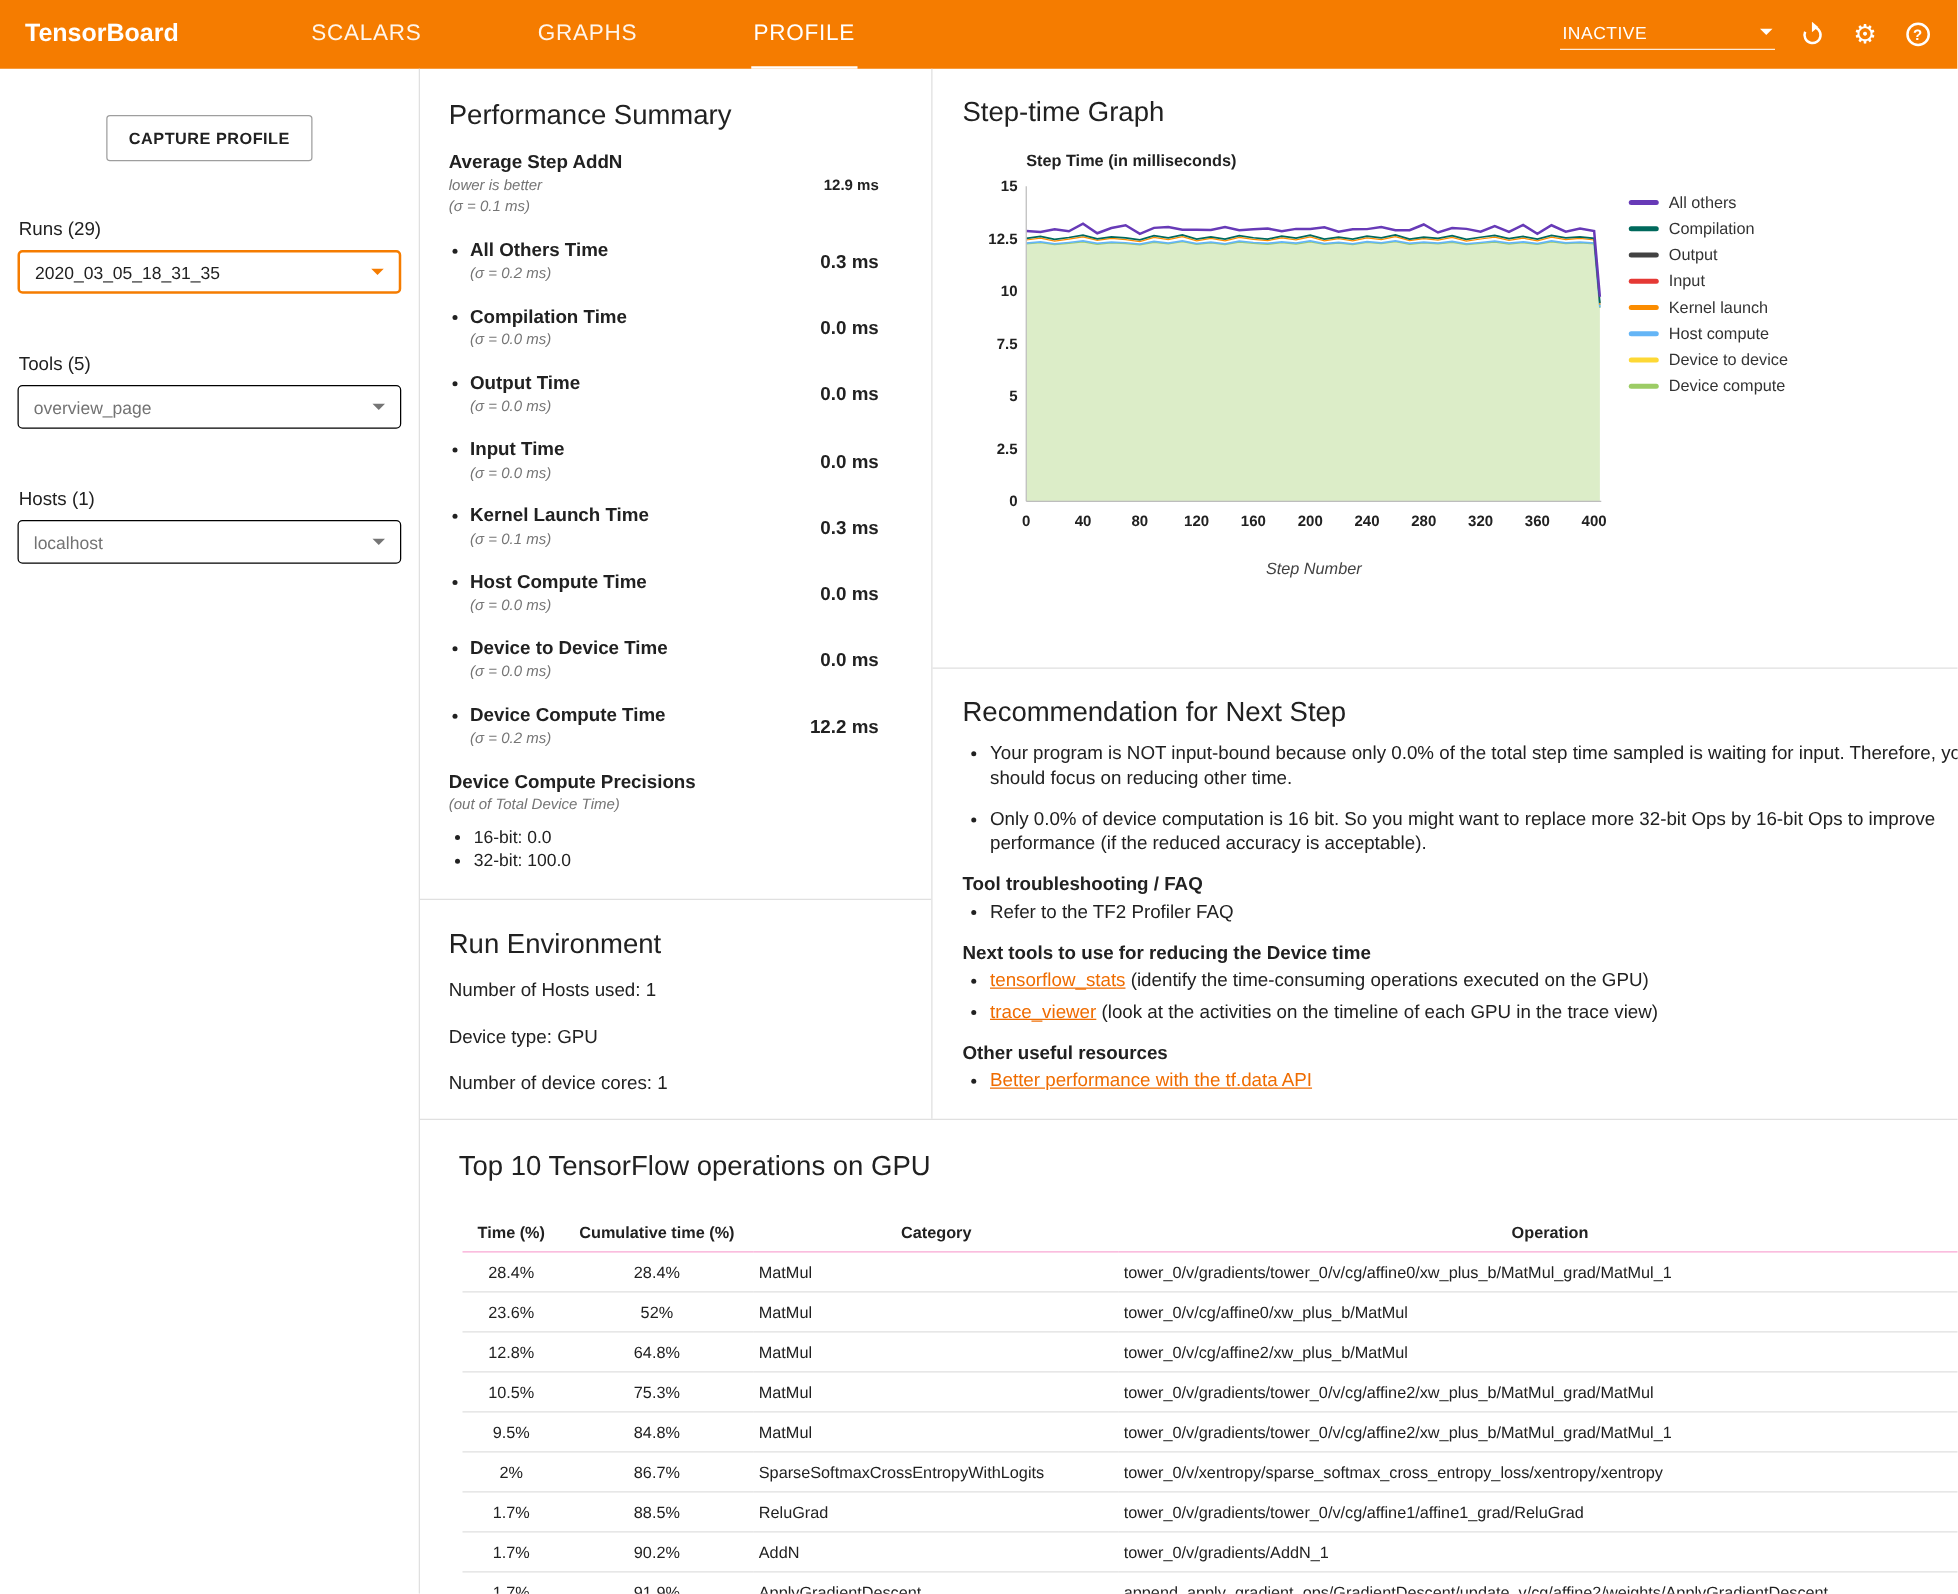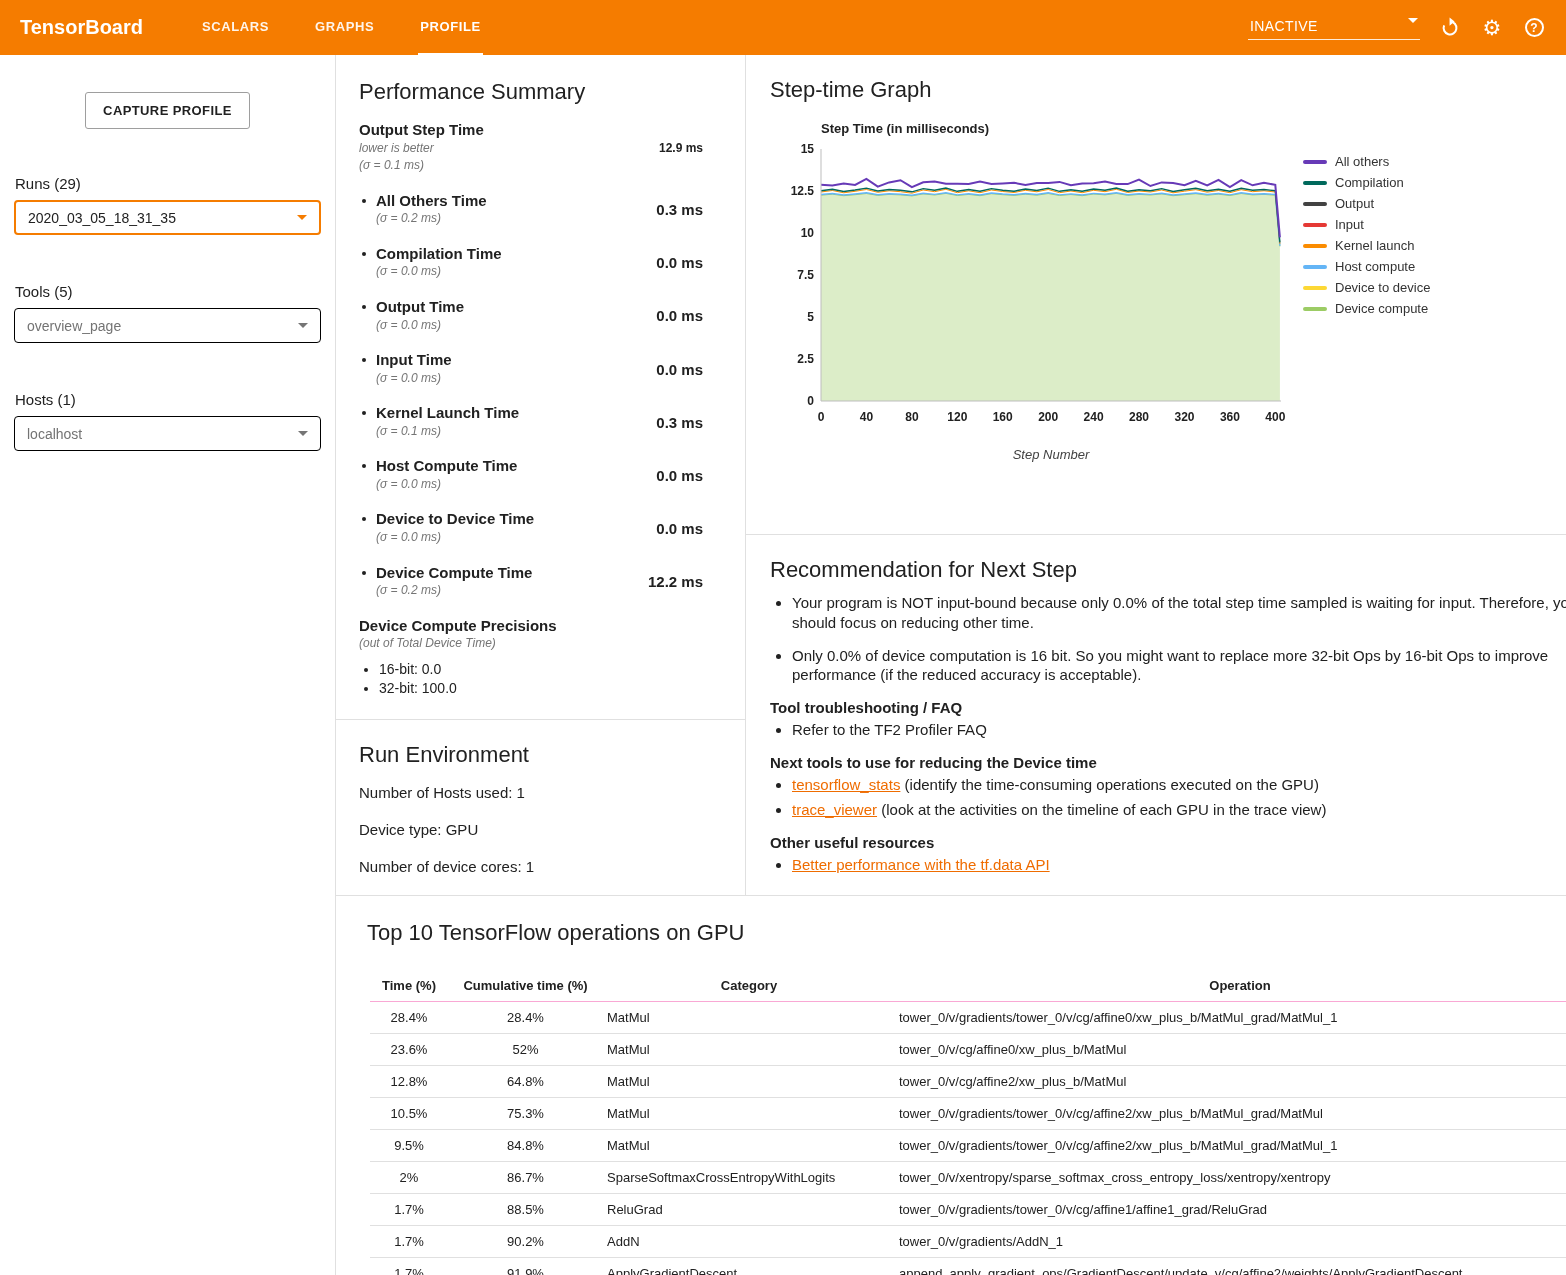--- a/index.html
+++ b/index.html
@@ -11,27 +11,27 @@
   }
   
   .app-header {
     height:55px; background:#f57c00; color:#fff;
     display:flex; align-items:stretch; padding:0 20px 0 20px;
   }
   .logo { font-size:20px; font-weight:700; display:flex; align-items:center; width:150px; }
   .tabs { display:flex; margin-left:30px; }
   .tab {
     display:flex; align-items:center; padding:0 2px; margin-right:42px;
-    font-size:13px; font-weight:700; letter-spacing:.6px; color:rgba(255,255,255,.92);
-    border-bottom:2px solid transparent; cursor:pointer; text-transform:uppercase;
+    font-size:18px; font-weight:400; letter-spacing:.6px; color:rgba(255,255,255,.92);
+    border-bottom:2px solid transparent; cursor:pointer; text-transform:uppercase;margin-left:47px;
   }
   .tab.active { border-bottom-color:#fff; color:#fff; }
   .header-right { margin-left:auto; display:flex; align-items:center; gap:18px; }
   .status-select {
-    width:172px; display:flex; justify-content:space-between;
+    width:172px; display:flex; align-items:center; justify-content:space-between;
     border-bottom:1px solid rgba(255,255,255,.85); padding:2px 2px 5px 2px;
     font-size:14px; letter-spacing:.4px; cursor:pointer;
   }
   .caret-down-white { width:0; height:0; border-left:5px solid transparent; border-right:5px solid transparent; border-top:5px solid #fff; }
   .hicon { width:24px; height:24px; display:flex; align-items:center; justify-content:center; cursor:pointer; }
   .help-circle { width:19px; height:19px; border:2px solid #fff; border-radius:50%; font-size:12px; font-weight:700; display:flex; align-items:center; justify-content:center; }
   .gear { font-size:21px; line-height:1; }
   
   .page { display:flex; height:1220px; }
   .sidebar { width:335px; padding:0 14px; flex:none; }
@@ -163,21 +163,21 @@
   <main class="main">
     <div class="columns">
 
       <section class="left-col">
         <div class="perf">
           <h2>Performance Summary</h2>
 
           <div class="perf-row avg">
             <div class="perf-left">
               <div>
-                <div class="pname">Output Step Time</div>
+                <div class="pname">Average Step AddN</div>
                 <div class="psub">lower is better</div>
                 <div class="psub">(σ = 0.1 ms)</div>
               </div>
             </div>
             <div class="pval">12.9 ms</div>
           </div>
 
           <div id="perf-items">
               <div class="perf-row">
                 <div class="perf-left">

